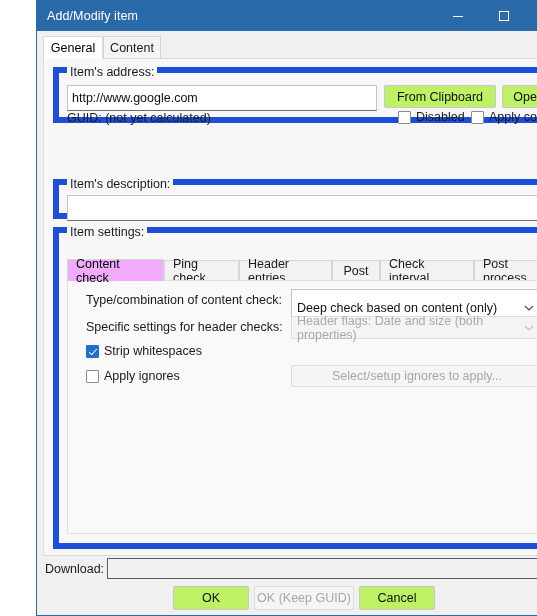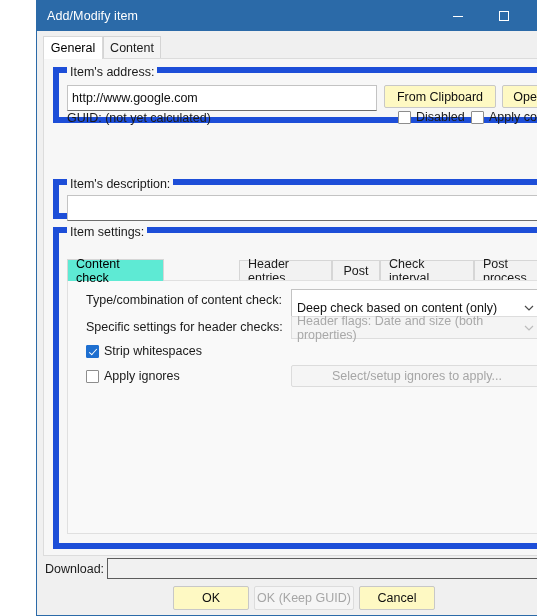--- a/index.html
+++ b/index.html
@@ -116,21 +116,21 @@
     font-family: "Liberation Sans", sans-serif;
     font-size: 12.5px;
     color: #101010;
     padding: 12px 4px;
     outline: none;
     line-height: normal;
   }
   .btn {
     position: absolute;
     box-sizing: border-box;
-    background: #fef9c3;
+    background: #bef264;
     border: 1px solid #c8c8c8;
     border-radius: 2px;
     font-family: "Liberation Sans", sans-serif;
     font-size: 12.5px;
     color: #0f0f0f;
     display: flex;
     align-items: center;
     justify-content: center;
     white-space: nowrap;
   }
@@ -186,21 +186,21 @@
     border-bottom: none;
     background: #f2f2f2;
     font-size: 12.5px;
     color: #1a1a1a;
     display: flex;
     align-items: center;
     justify-content: center;
     padding: 0 8px;
   }
   .itab.active {
-    background: #5eead4;
+    background: #f0abfc;
     height: 22px;
     z-index: 3;
     color: #000;
   }
   #inner-panel {
     position: absolute;
     left: 8px; top: 47px;
     width: 492px;
     height: 254px;
     box-sizing: border-box;
@@ -316,20 +316,23 @@
       <div class="group-title">Item's description:</div>
       <input class="textfield" style="left: 8px; top: 10px; width: 488px; height: 23px;" value="">
     </div>
 
     <div class="group" style="left:9px; top:168px; width:504px; height:322px;">
       <div class="group-title">Item settings:</div>
 
       <div style="position:absolute; left:8px; top:26px; width:492px; height:22px;">
         <div class="itab active" style="left:0px; width:97px;">
           <span>Content check</span>
+        </div>
+        <div class="itab" style="left:97px; width:75px; top:1px;">
+          <span>Ping check</span>
         </div>
         <div class="itab" style="left:172px; width:93px; top:1px;">
           <span>Header entries</span>
         </div>
         <div class="itab" style="left:265px; width:48px; top:1px;">
           <span>Post</span>
         </div>
         <div class="itab" style="left:313px; width:94px; top:1px;">
           <span>Check interval</span>
         </div>

